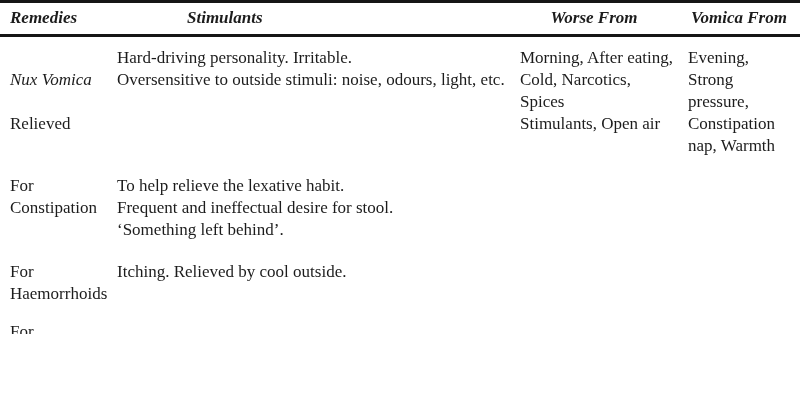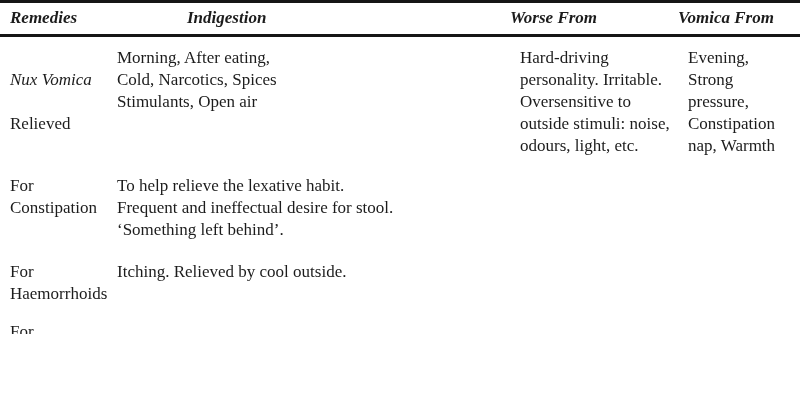--- a/index.html
+++ b/index.html
@@ -34,21 +34,21 @@
     padding: 4px 0 5px 0;
   }
   .hcell {
     font-weight: bold;
     font-style: italic;
     font-size: 17px;
     padding-left: 10px;
     box-sizing: border-box;
   }
   .hcell.indications { padding-left: 80px; }
-  .hcell.center { padding-left: 0; }
+  .hcell.center { text-align: center; padding-left: 0; }
   .body-row { box-sizing: border-box; }
   .cell {
     padding-left: 10px;
     padding-right: 4px;
     box-sizing: border-box;
     white-space: pre-line;
   }
   .remedy-name { font-style: italic; display: block; }
   .remedy-sub { display: block; }
   .row-1 { padding-top: 10px; }
@@ -58,37 +58,37 @@
 </style>
 </head>
 <body>
 
 <div class="page">
 
   <div class="rule"></div>
 
   <div class="grid header-row">
     <div class="hcell">Remedies</div>
-    <div class="hcell indications">Indigestion</div>
+    <div class="hcell indications">Stimulants</div>
     <div class="hcell center">Worse From</div>
     <div class="hcell center">Vomica From</div>
   </div>
 
   <div class="rule"></div>
 
   <div class="grid body-row row-1">
     <div class="cell">
       <span class="remedy-name">Nux Vomica</span>
       <span class="remedy-sub">Relieved</span>
     </div>
+    <div class="cell">Hard-driving personality. Irritable.
+Oversensitive to outside stimuli: noise, odours, light, etc.</div>
     <div class="cell">Morning, After eating,
 Cold, Narcotics, Spices
 Stimulants, Open air</div>
-    <div class="cell">Hard-driving personality. Irritable.
-Oversensitive to outside stimuli: noise, odours, light, etc.</div>
     <div class="cell">Evening, Strong
 pressure,
 Constipation
 nap, Warmth</div>
   </div>
 
   <div class="grid body-row row-2">
     <div class="cell">For
 Constipation</div>
     <div class="cell">To help relieve the lexative habit.

